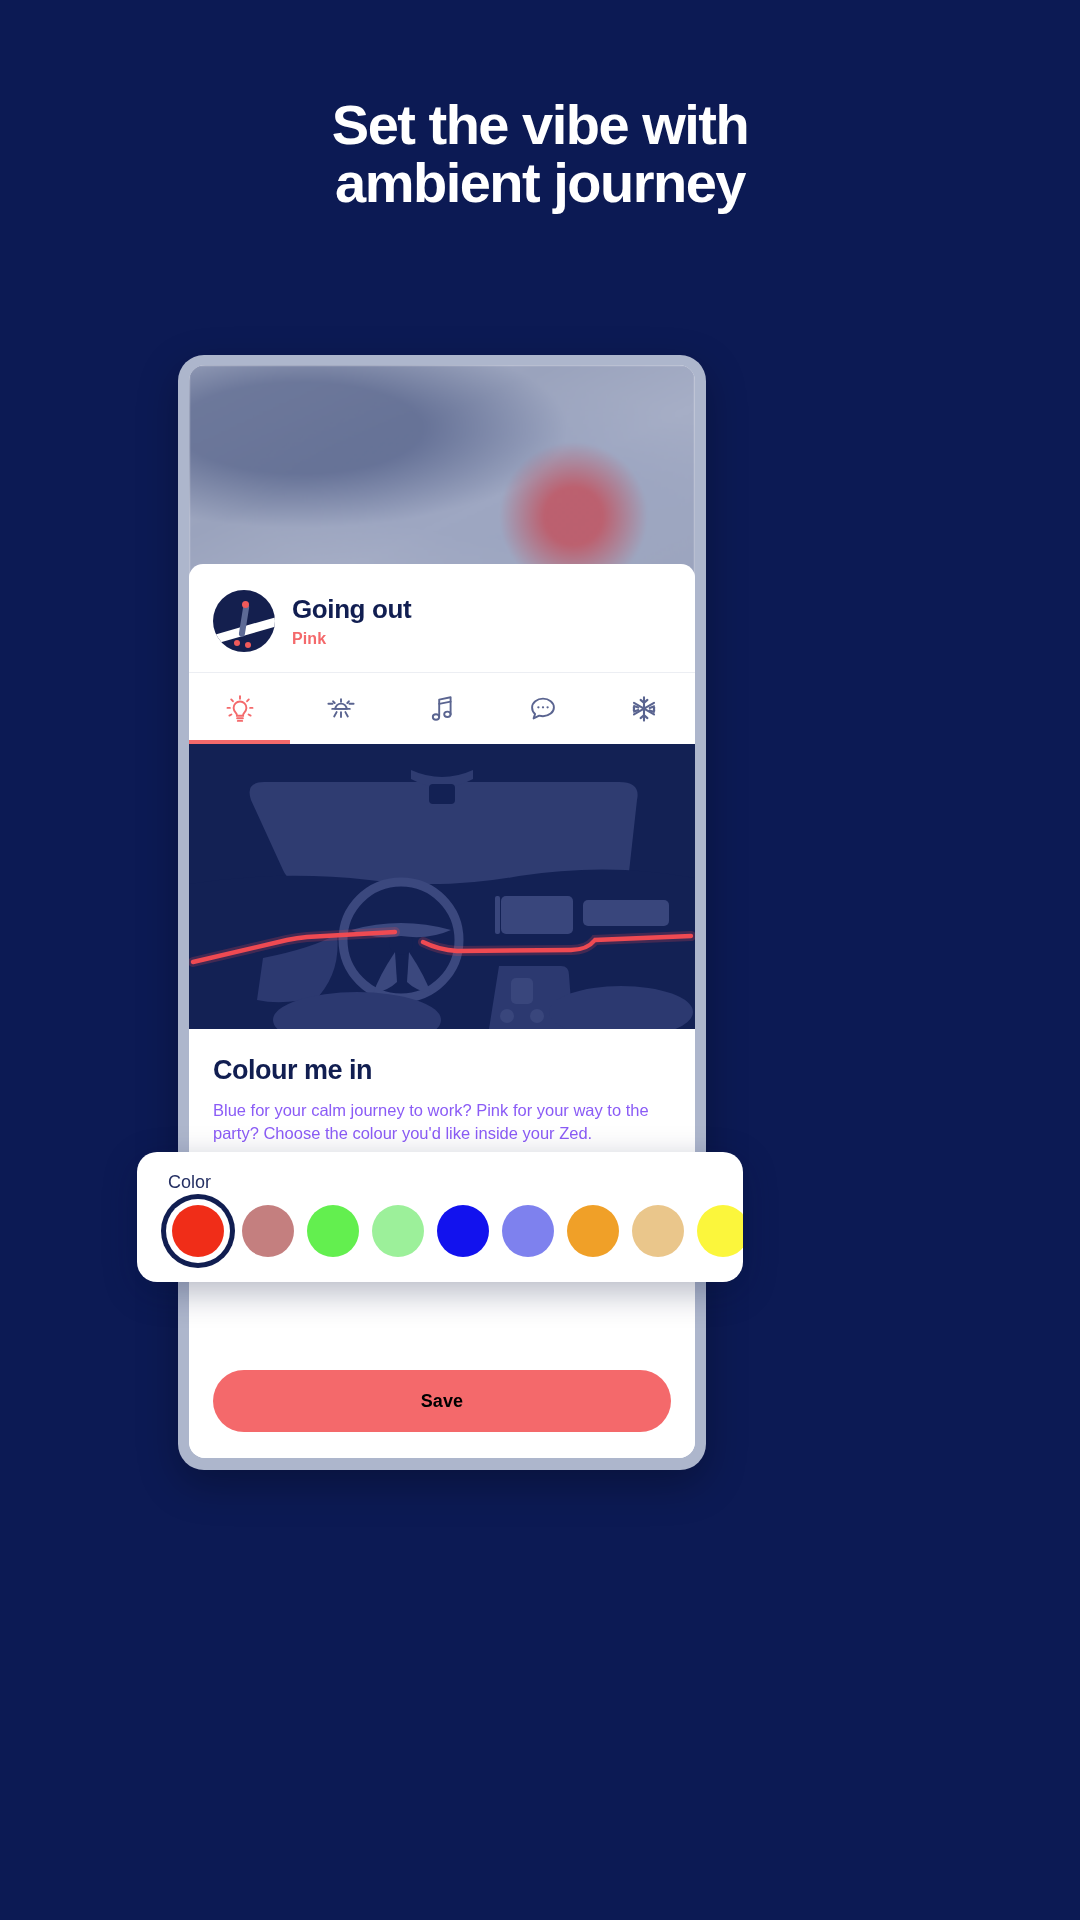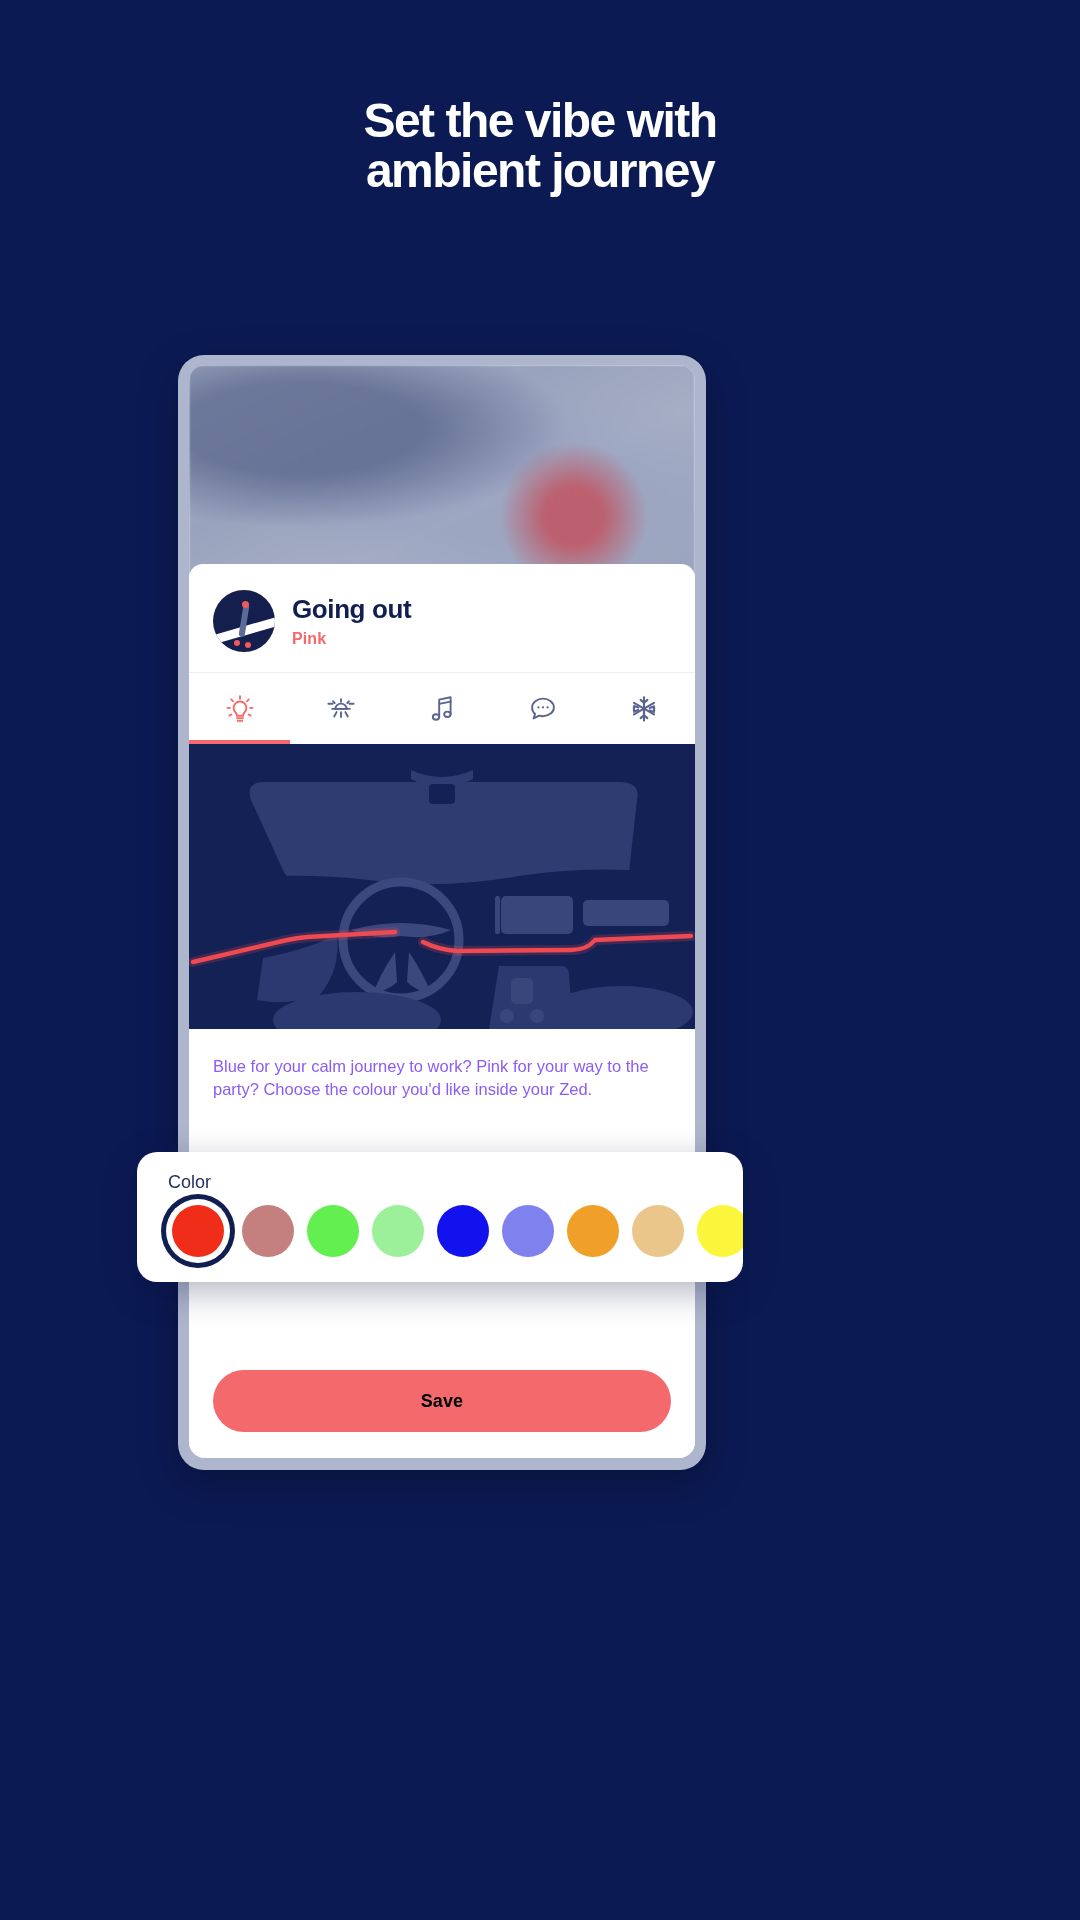--- a/index.html
+++ b/index.html
@@ -16,21 +16,21 @@
     background: #0c1a54;
   }
 
   
   .headline {
     position: absolute;
     left: 0; top: 96px;
     width: 1080px;
     text-align: center;
     color: #ffffff;
-    font-size: 48px;
+    font-size: 56px;
     font-weight: 700;
     line-height: 1.04;
     letter-spacing: -1.5px;
     padding: 0 120px;
   }
   .headline .l2 { display: block; }
 
   
   .phone {
     position: absolute;
@@ -350,20 +350,21 @@
             <g>
               <path d="M4 218 L98 196 Q108 194 118 193 L206 188" fill="none" stroke="#ef4a52" stroke-width="10" stroke-linecap="round" opacity="0.22"></path>
               <path d="M4 218 L98 196 Q108 194 118 193 L206 188" fill="none" stroke="#ef4a52" stroke-width="4.4" stroke-linecap="round"></path>
               <path d="M234 198 Q250 206 268 207 L382 206 Q398 206 406 196 L502 192" fill="none" stroke="#ef4a52" stroke-width="10" stroke-linecap="round" opacity="0.22"></path>
               <path d="M234 198 Q250 206 268 207 L382 206 Q398 206 406 196 L502 192" fill="none" stroke="#ef4a52" stroke-width="4.4" stroke-linecap="round"></path>
             </g>
           </svg>
         </div>
 
         <div class="colour-sec">
+          <div class="colour-title">Colour me in</div>
           <div class="colour-desc">Blue for your calm journey to work? Pink for your way to the party? Choose the colour you'd like inside your Zed.</div>
         </div>
 
         <div class="save-wrap">
           <button class="save-btn">Save</button>
         </div>
 
       </div>
     </div>
   </div>

